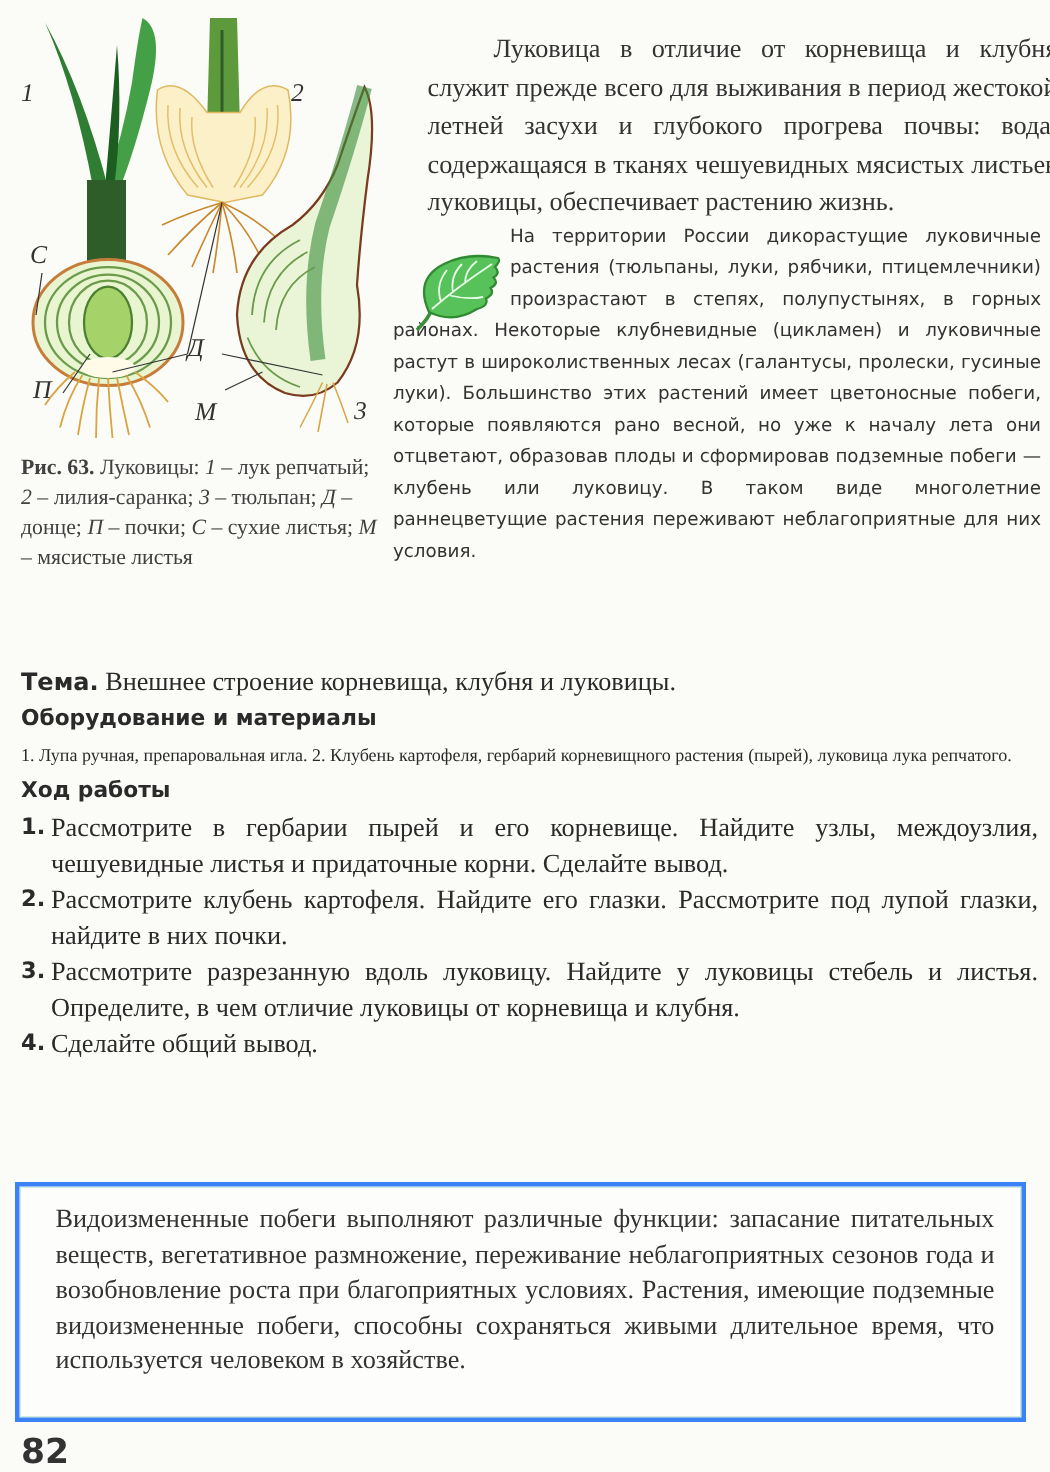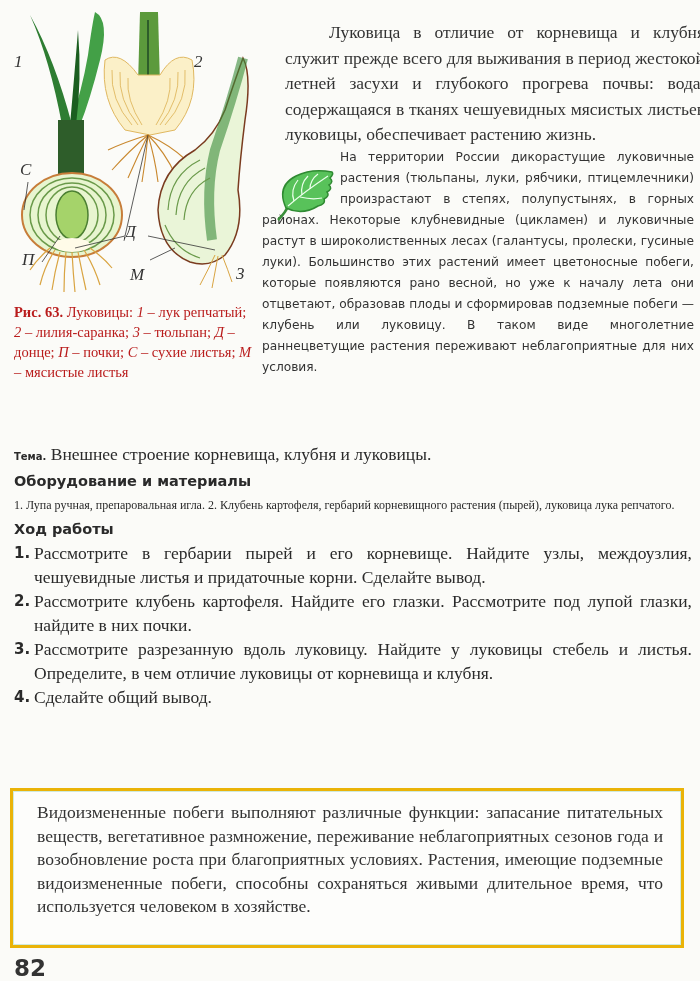--- a/index.html
+++ b/index.html
@@ -7,21 +7,21 @@
     width: 700px; height: 981px; background: #fbfbf8; position: relative; overflow: hidden;
     color: #2a2a2a;
   }
 
   
   .figure { position: absolute; left: 0; top: 0; width: 275px; height: 298px; }
   .fig-label { position: absolute; font-family: "Liberation Serif", serif; font-style: italic; font-size: 17px; color: #333; }
 
   .caption {
     position: absolute; left: 14px; top: 302px; width: 240px;
-    font-family: "Liberation Serif", serif; font-size: 14.5px; line-height: 20px; color: #b91c1c;
+    font-family: "Liberation Serif", serif; font-size: 14.5px; line-height: 20px; color: #404040;
   }
   .caption b { font-weight: bold; }
   .caption i { font-style: italic; }
 
   .intro {
     position: absolute; left: 273px; top: 8px; width: 420px;
     font-family: "Liberation Serif", serif; font-size: 17.5px; line-height: 25.5px;
     text-align: justify; text-indent: 44px; color: #333; margin: 12px;
   }
 
@@ -30,30 +30,30 @@
   .aside {
     position: absolute; left: 262px; top: 147px; width: 432px;
     font-family: "DejaVu Sans", sans-serif; font-size: 12.2px; line-height: 21px;
     text-align: justify; color: #333; margin: 0;
   }
   .aside .float-pad { float: left; width: 78px; height: 62px; }
 
   .lab { position: absolute; left: 14px; top: 442px; width: 678px; }
   .lab-title { font-family: "DejaVu Sans", sans-serif; font-weight: bold; font-style: italic; font-size: 14.5px; height: 24px; letter-spacing: -0.4px; }
   .lab-line { font-family: "Liberation Serif", serif; font-size: 17.5px; line-height: 24px; }
-  .lab-key { font-family: "DejaVu Sans", sans-serif; font-weight: bold; font-size: 10px; }
+  .lab-key { font-family: "DejaVu Sans", sans-serif; font-weight: bold; font-size: 16px; }
   .lab-head { font-family: "DejaVu Sans", sans-serif; font-weight: bold; font-size: 14.5px; line-height: 24px; }
   .lab-para { font-family: Liberation Serif, serif; font-size: 12px; line-height: 24px; text-align: justify; margin: 0; }
   .steps { margin: 0; padding: 0; list-style: none; }
   .step { position: relative; padding-left: 20px; font-family: "Liberation Serif", serif; font-size: 17.5px; line-height: 24px; text-align: justify; }
   .step-num { position: absolute; left: 0; top: 0; font-family: "DejaVu Sans", sans-serif; font-weight: bold; font-size: 15px; }
 
   .summary-box {
     position: absolute; left: 10px; top: 788px; width: 674px; height: 160px;
-    border: 3px solid #eab308; box-sizing: border-box; background: #fdfdfb;
+    border: 3px solid #3b82f6; box-sizing: border-box; background: #fdfdfb;
     box-shadow: 0 0 0 1px #cfeadd inset;
   }
   .summary-text {
     position: absolute; left: 24px; top: 10px; width: 626px;
     font-family: "Liberation Serif", serif; font-size: 17.5px; line-height: 23.5px;
     text-align: justify; color: #333; margin: 0;
   }
 
   .page-number { position: absolute; left: 14px; top: 955px; font-family: "DejaVu Sans", sans-serif; font-weight: bold; font-size: 23px; color: #333; }
 </style>

